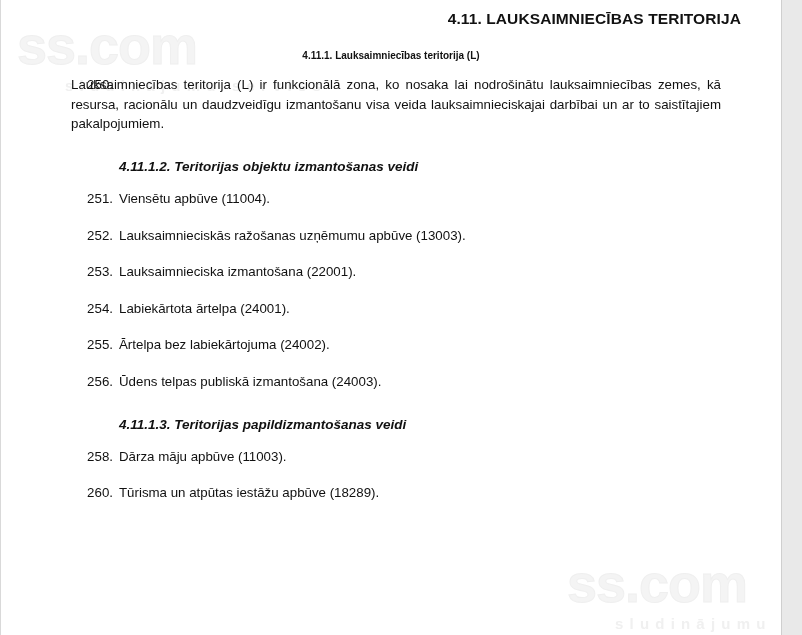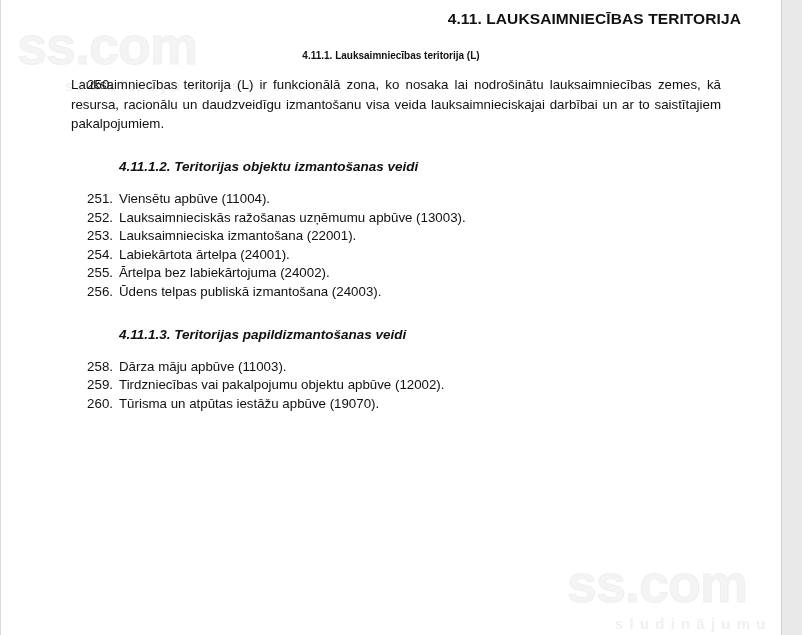--- a/index.html
+++ b/index.html
@@ -122,20 +122,21 @@
     list-style: none;
     margin: 0;
     padding: 0;
   }
   ol.use-list li {
     position: relative;
     font-size: 13.3px;
     line-height: 1.4;
     color: #111;
     padding: 0 40px 0 118px;
+    margin-top: 18px;
   }
   ol.use-list li:first-child {
     margin-top: 16px;
   }
   ol.use-list li .item-num {
     position: absolute;
     left: 78px;
     top: 0;
     width: 34px;
     text-align: right;
@@ -224,26 +225,22 @@
     </ol>
 
     <h3 class="section-heading spaced">4.11.1.3. Teritorijas papildizmantošanas veidi</h3>
 
     <ol class="use-list">
       <li>
         <span class="item-num">258.</span>
         <span>Dārza māju apbūve (11003).</span>
       </li>
       <li>
-        <span class="item-num">259.</span>
-        <span>Tirdzniecības vai pakalpojumu objektu apbūve (12002).</span>
-      </li>
-      <li>
         <span class="item-num">260.</span>
-        <span>Tūrisma un atpūtas iestāžu apbūve (19070).</span>
+        <span>Tūrisma un atpūtas iestāžu apbūve (18289).</span>
       </li>
     </ol>
 
   </div>
 
 
 </div>
 
 <div id="page-gutter"></div>
 

